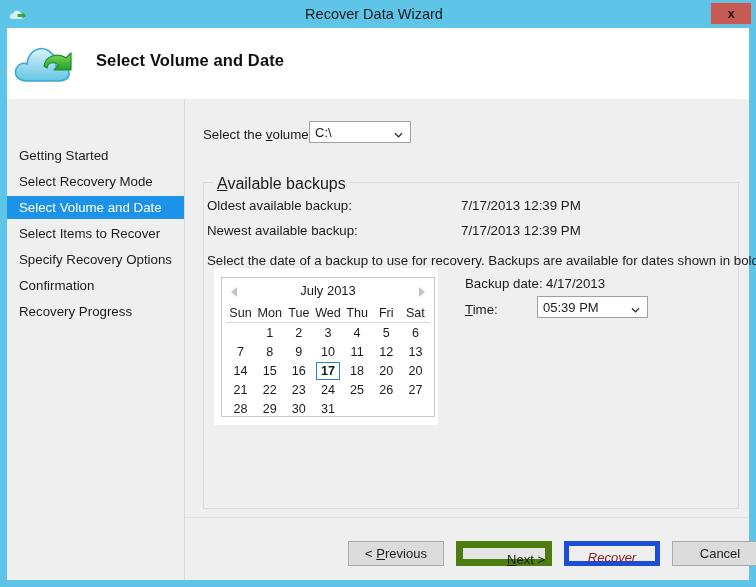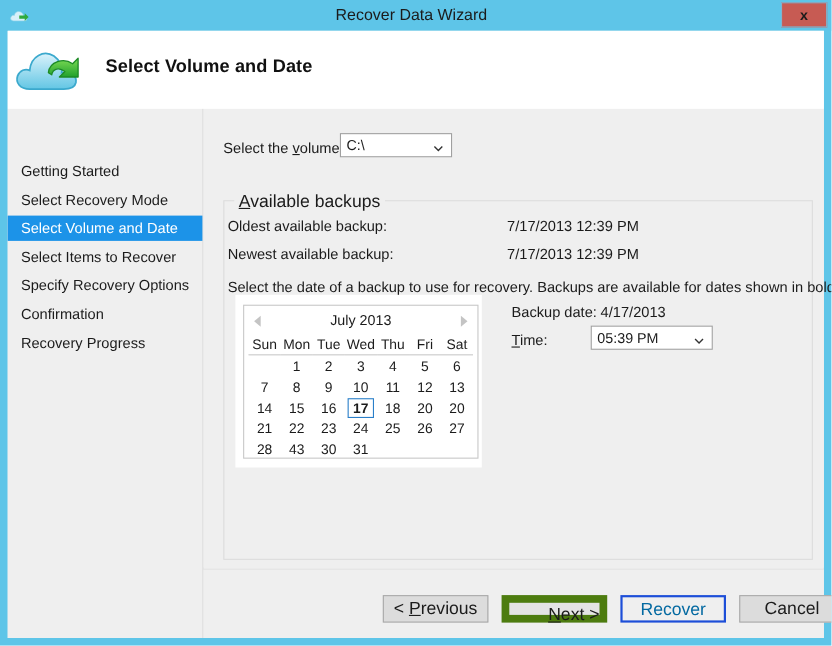--- a/index.html
+++ b/index.html
@@ -264,36 +264,37 @@
     background: #efefef;
   }
   .btn {
     position: absolute;
     top: 23px;
     width: 96px;
     height: 25px;
     background: #dcdcdc;
     border: 1px solid #a9a9a9;
     box-sizing: border-box;
-    font-size: 16px;
+    font-size: 13px;
     color: #1b1b1b;
     line-height: 23px;
     text-align: center;
     cursor: default;
     font-family: "Liberation Sans", sans-serif;
   }
   .btn.default {
     background: #e4e4e4;
     border: 7px solid #4d7c0f;
     text-align: right;
   }
   .btn.disabled {
     background: #efefef;
-    border: 2px solid #1d4ed8;
-    color: #0369a1;
+    border: 5px solid #1d4ed8;
+    color: #7f1d1d;
+    font-style: italic;
   }
 </style>
 </head>
 <body>
 
 <div class="window">
 
   <div class="titlebar">
     <div class="win-icon">
       <svg width="18" height="15" viewBox="0 0 36 30">
@@ -424,21 +425,21 @@
                   <td><span>21</span></td>
                   <td><span>22</span></td>
                   <td><span>23</span></td>
                   <td><span>24</span></td>
                   <td><span>25</span></td>
                   <td><span>26</span></td>
                   <td><span>27</span></td>
                 </tr>
                 <tr>
                   <td><span>28</span></td>
-                  <td><span>43</span></td>
+                  <td><span>29</span></td>
                   <td><span>30</span></td>
                   <td><span>31</span></td>
                   <td><span></span></td>
                   <td><span></span></td>
                   <td><span></span></td>
                 </tr>
               </tbody>
             </table>
           </div>
         </div>

